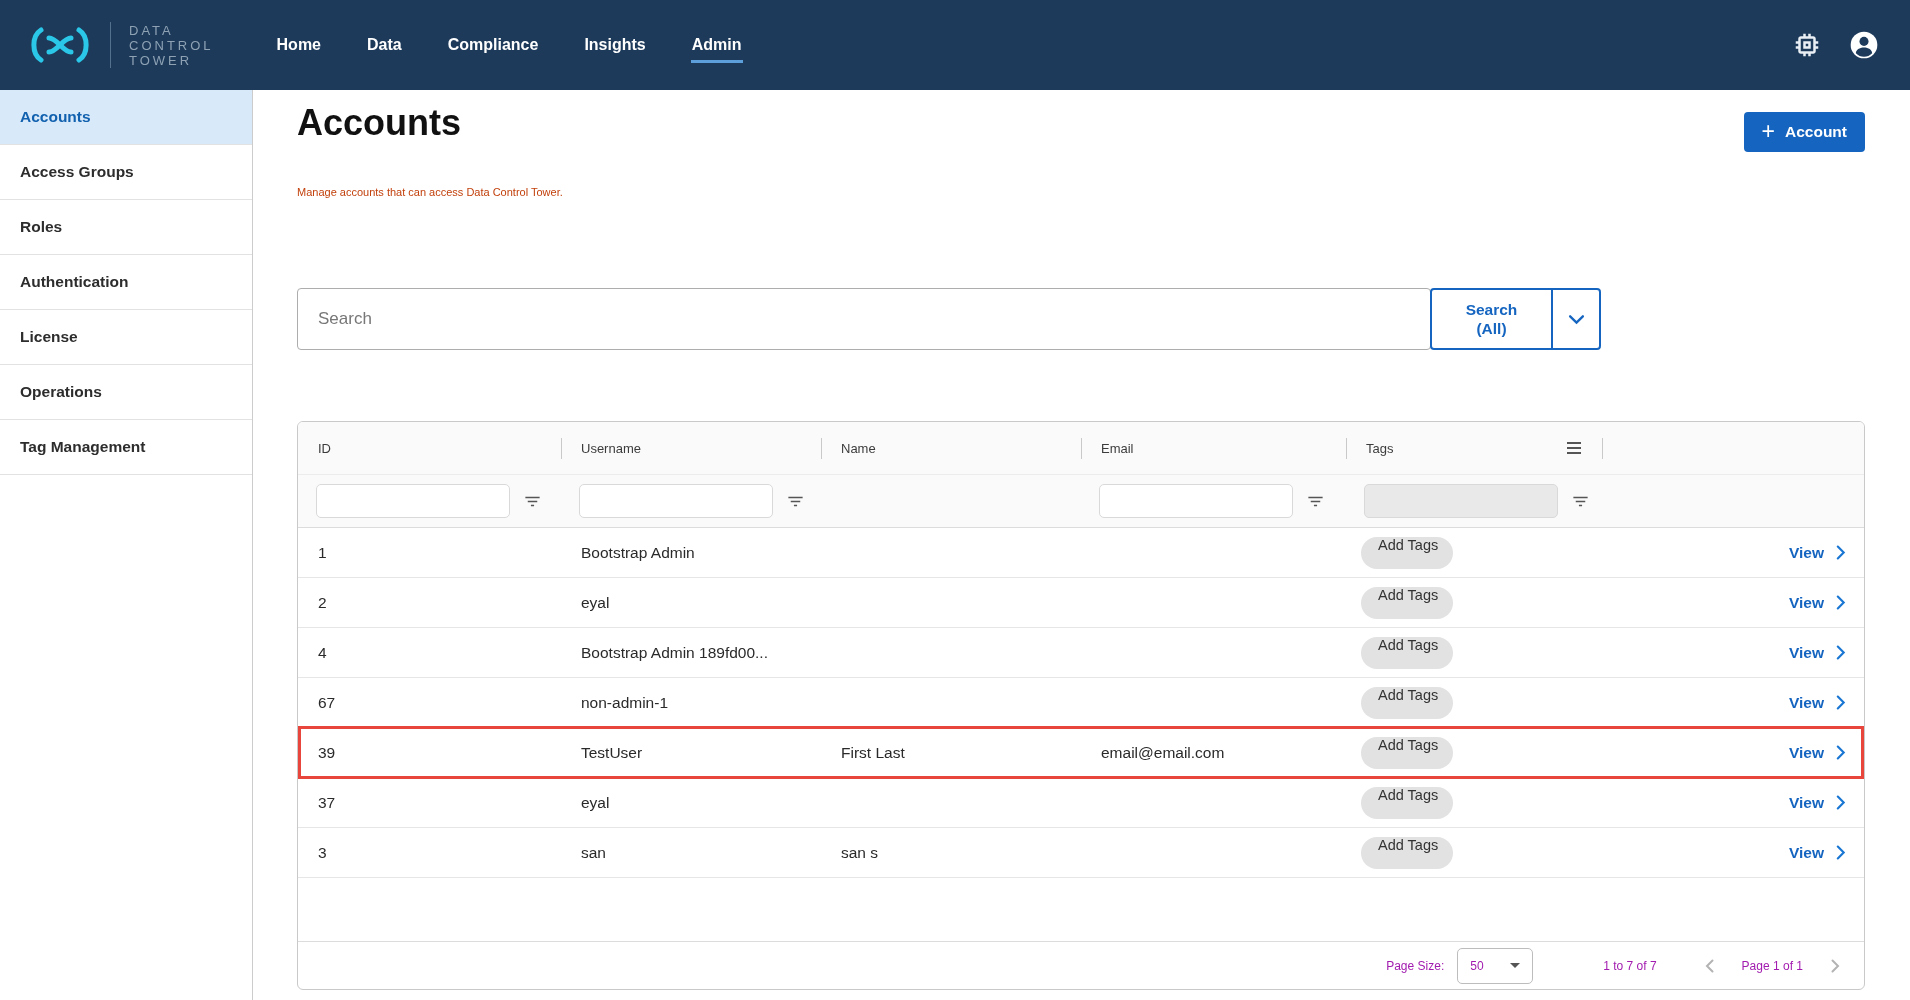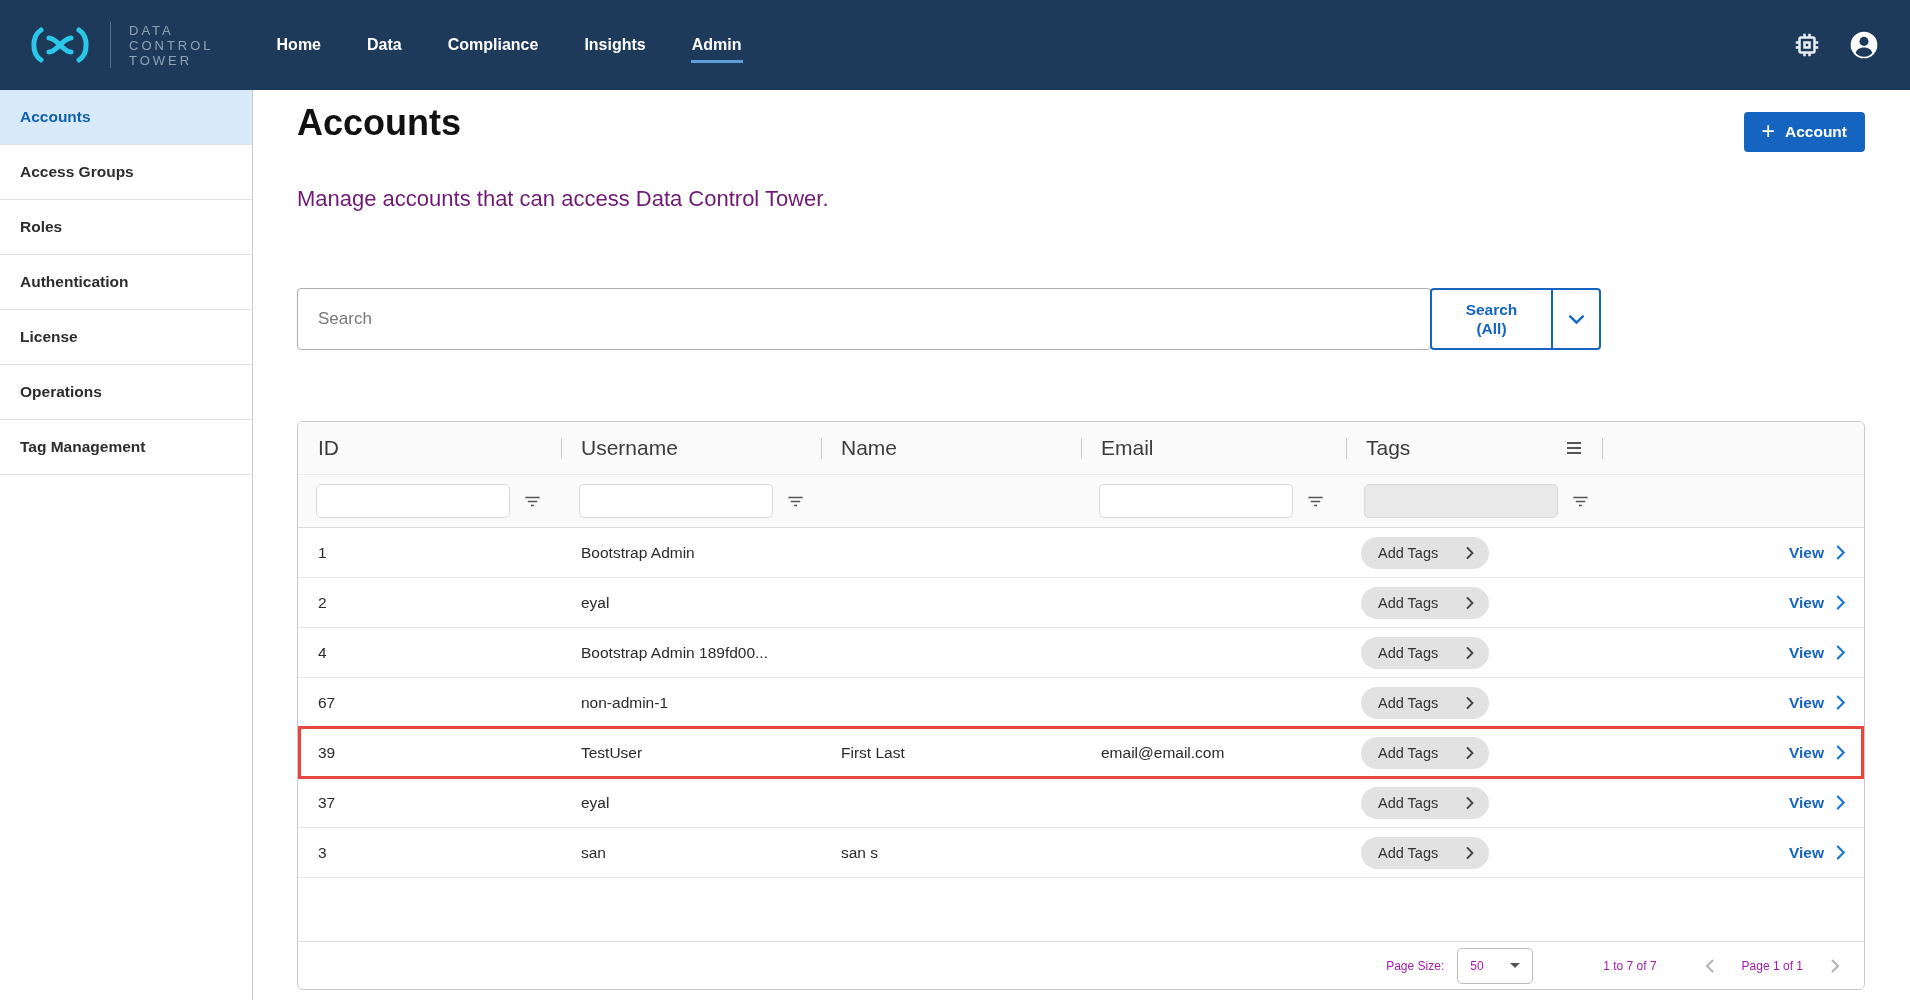--- a/index.html
+++ b/index.html
@@ -32,21 +32,21 @@
   
   .sidebar{position:absolute;left:0;top:90px;width:253px;height:910px;background:#fff;
     border-right:1px solid #ccc;}
   .sidebar-item{height:55px;display:flex;align-items:center;padding-left:20px;
     font-size:15.5px;font-weight:700;color:#2d2d2d;border-bottom:1px solid #e2e2e2;cursor:pointer;}
   .sidebar-item.active{background:var(--sidebar-selected-bg);color:var(--sidebar-selected-text);}
 
   
   .main{position:absolute;left:253px;top:90px;width:1657px;height:910px;background:#fff;}
   .page-title{position:absolute;left:44px;top:12px;font-size:36px;font-weight:700;color:#111;}
-  .page-subtitle{position:absolute;left:44px;top:96px;font-size:22px;color:#701a75;}
+  .page-subtitle{position:absolute;left:44px;top:96px;font-size:11px;color:#c2410c;}
   .add-account-button{position:absolute;right:45px;top:22px;height:40px;
     background:var(--accent-blue);color:#fff;border:none;border-radius:4px;
     display:flex;align-items:center;gap:10px;padding:0 18px;font-size:15.5px;font-weight:700;
     cursor:pointer;font-family:inherit;}
   .plus-glyph{font-size:23px;font-weight:400;line-height:1;margin-top:-2px;}
 
   
   .search-row{position:absolute;left:44px;top:198px;width:1304px;height:62px;display:flex;}
   .search-input{flex:1;height:62px;border:1px solid #adadad;border-radius:4px;
     font-size:17px;padding:0 20px;color:#333;font-family:inherit;outline:none;}
@@ -61,21 +61,21 @@
 
   
   .table-card{position:absolute;left:44px;top:331px;width:1568px;height:569px;
     border:1px solid #c9c9c9;border-radius:6px;display:flex;flex-direction:column;
     overflow:hidden;background:#fff;}
   .c0{width:263px;}.c1{width:260px;}.c2{width:260px;}.c3{width:265px;}.c4{width:256px;}.c5{width:262px;}
 
   .thead{height:53px;background:#fafafa;display:flex;align-items:stretch;
     border-bottom:1px solid #ececec;flex:none;}
   .th{position:relative;display:flex;align-items:center;padding-left:20px;
-    font-size:21px;color:#3c3c3c;cursor:pointer;}
+    font-size:13px;color:#3c3c3c;cursor:pointer;}
   .th + .th::before{content:'';position:absolute;left:0;top:16px;height:21px;width:1px;background:#c9c9c9;}
   .th-tags{justify-content:space-between;padding-right:20px;}
 
   .filter-row{height:53px;background:#fafafa;display:flex;align-items:center;
     border-bottom:1px solid #dcdcdc;flex:none;}
   .fcell{display:flex;align-items:center;gap:13px;padding-left:18px;}
   .filter-input{width:194px;height:34px;border:1px solid #d9d9d9;border-radius:5px;background:#fff;
     font-family:inherit;font-size:14px;padding:0 10px;outline:none;}
   .filter-input:disabled{background:#e9e9e9;}
   .filter-icon-btn{background:none;border:none;display:flex;cursor:pointer;padding:0;}
@@ -83,21 +83,21 @@
   .tbody{display:flex;flex-direction:column;flex:none;}
   .tr{height:50px;display:flex;align-items:center;border-bottom:1px solid #e6e6e6;
     position:relative;background:#fff;}
   .td{padding-left:20px;font-size:15.5px;color:#2a2a2a;overflow:hidden;white-space:nowrap;}
   .td-tags{padding-left:15px;}
   .td-action{display:flex;justify-content:flex-end;padding-right:18px;}
   .tr.highlighted::after{content:'';position:absolute;left:0;right:0;top:-2px;bottom:-2px;
     border:3px solid var(--highlight-red);pointer-events:none;z-index:2;}
   .chip{display:inline-flex;align-items:center;gap:28px;height:32px;padding:0 15px 0 17px;
     background:var(--chip-bg);border:none;border-radius:16px;font-size:14.5px;color:#333;
-    cursor:pointer;font-family:inherit;}
+    cursor:pointer;font-family:inherit;flex-direction:column;}
   .view-link{display:inline-flex;align-items:center;gap:12px;color:var(--accent-blue);
     font-weight:700;font-size:15.5px;cursor:pointer;text-decoration:none;}
   .tbody-spacer{flex:1;}
 
   
   .table-footer{height:48px;border-top:1px solid #dcdcdc;display:flex;align-items:center;
     justify-content:flex-end;font-size:12px;color:#a21caf;padding-right:22px;flex:none;}
   .page-size-label{margin-right:13px;}
   .page-size-select{width:76px;height:36px;border:1px solid #bdbdbd;border-radius:5px;background:#fff;
     display:flex;align-items:center;justify-content:space-between;padding:0 12px;cursor:pointer;}

